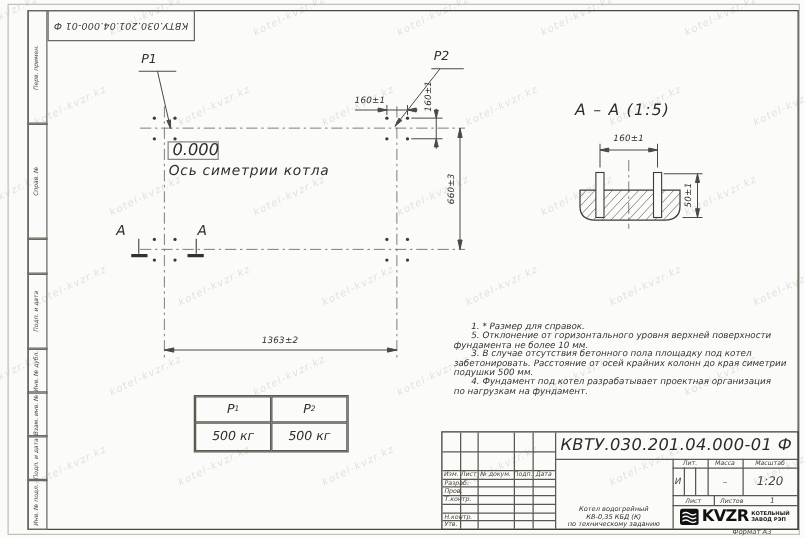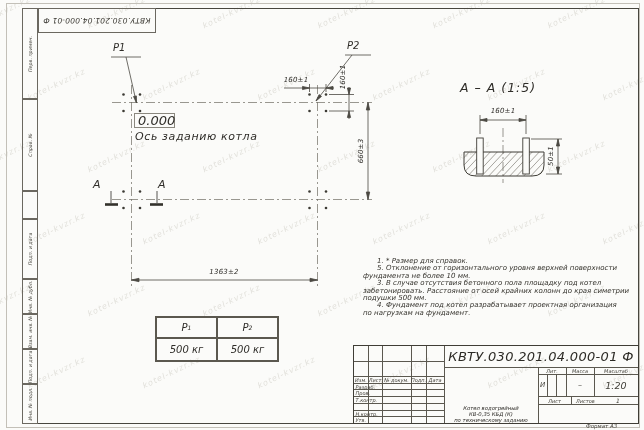--- a/index.html
+++ b/index.html
@@ -247,21 +247,21 @@
   </g>
 </svg>
 
 <div class="lbl p-lbl" style="left:113px;top:42px;">P1</div>
 <div class="lbl p-lbl" style="left:347px;top:40px;">P2</div>
 <div class="lbl dim" style="left:282px;top:76px;width:28px;">160±1</div>
 <div class="lbl dim rot" style="left:330px;top:73px;width:26px;">160±1</div>
 <div class="lbl dim rot" style="left:348px;top:147px;width:26px;">660±3</div>
 <div class="lbl dim" style="left:204px;top:268px;width:40px;">1363±2</div>
 <div class="lbl level-box">0.000</div>
-<div class="lbl axis-lbl">Ось заданию котла</div>
+<div class="lbl axis-lbl">Ось симетрии котла</div>
 <div class="lbl sec-letter" style="left:93px;top:178px;">А</div>
 <div class="lbl sec-letter" style="left:158px;top:178px;">А</div>
 <div class="lbl sec-title">А  –  А  (1:5)</div>
 <div class="lbl dim" style="left:489px;top:107px;width:28px;">160±1</div>
 <div class="lbl dim rot" style="left:540px;top:152px;width:22px;">50±1</div>
 
 <div class="abs load-table">
   <div class="lt-cell">
       <span>P</span>
       <sub>1</sub>
@@ -335,15 +335,28 @@
   <div class="tb-lbl tb-c" style="left:212px;top:22px;width:28px;">Масса</div>
   <div class="tb-lbl tb-c" style="left:240px;top:22px;width:44px;">Масштаб</div>
   <div class="tb-lbl tb-c" style="left:184px;top:35px;width:9px;font-size:7px;">И</div>
   <div class="tb-lbl tb-c" style="left:212px;top:35px;width:28px;font-size:8px;">–</div>
   <div class="tb-lbl tb-c" style="left:240px;top:34px;width:44px;font-size:9.5px;">1:20</div>
 
   <div class="tb-lbl tb-c" style="left:184px;top:51.5px;width:33px;">Лист</div>
   <div class="tb-lbl" style="left:222px;top:51.5px;">Листов</div>
   <div class="tb-lbl" style="left:262px;top:51px;font-size:6px;">1</div>
 
+  <div class="logo-cell">
+    <svg width="15" height="15" viewBox="0 0 15 15">
+      <rect x="0" y="1" width="15" height="13" rx="2" fill="#111"></rect>
+      <path d="M2,5 Q4.5,3 7.5,5 Q10.5,7 13,5" stroke="#fbfbf9" stroke-width="1.1" fill="none"></path>
+      <path d="M2,8 Q4.5,6 7.5,8 Q10.5,10 13,8" stroke="#fbfbf9" stroke-width="1.1" fill="none"></path>
+      <path d="M2,11 Q4.5,9 7.5,11 Q10.5,13 13,11" stroke="#fbfbf9" stroke-width="1.1" fill="none"></path>
+    </svg>
+    <span class="logo-text">KVZR</span>
+    <span class="logo-caption">
+      <span style="display:block">КОТЕЛЬНЫЙ</span>
+      <span style="display:block">ЗАВОД РЭП</span>
+    </span>
+  </div>
 </div>
 
 <div class="abs format-lbl">Формат А3</div>
 
 </body></html>

